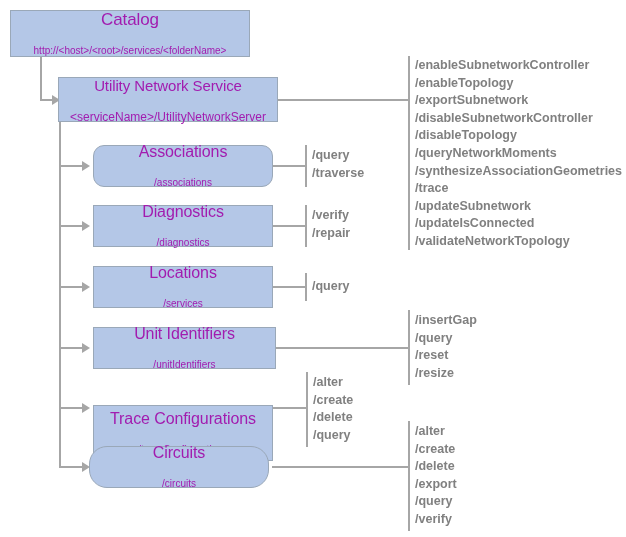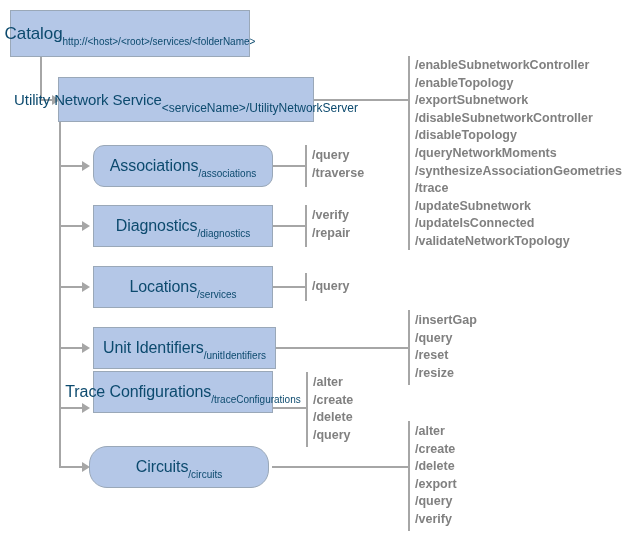--- a/index.html
+++ b/index.html
@@ -13,24 +13,24 @@
   }
   #diagram{position:absolute;left:0;top:0;width:626px;height:537px;}
 
   
   .node{
     position:absolute;
     background:#b4c7e7;
     border:1px solid #9aa8b8;
     box-sizing:border-box;
     display:flex;
-    flex-direction:row;
+    flex-direction:column;
     align-items:center;
     justify-content:center;
-    color:#0c4a6e;
+    color:#a21caf;
   }
   .node .title{
     font-size:16px;
     line-height:18px;
     letter-spacing:-0.1px;
     white-space:nowrap;
   }
   .node .sub{
     font-size:10px;
     line-height:12px;
@@ -113,21 +113,21 @@
   <div class="bracket" style="left:306px;top:372px;height:75px;"></div>
 
   <div class="hline" style="left:272px;top:466px;width:137px;height:2px;"></div>
   <div class="bracket" style="left:408px;top:421px;height:110px;"></div>
 
   <div class="node root" style="left:10px;top:10px;width:240px;height:47px;">
     <div class="title">Catalog</div>
     <div class="sub">http://&lt;host&gt;/&lt;root&gt;/services/&lt;folderName&gt;</div>
   </div>
 
-  <div class="node service" style="left:58px;top:77px;width:256px;height:45px;">
+  <div class="node service" style="left:58px;top:77px;width:220px;height:45px;">
     <div class="title">Utility Network Service</div>
     <div class="sub">&lt;serviceName&gt;/UtilityNetworkServer</div>
   </div>
 
   <div class="node" style="left:93px;top:145px;width:180px;height:42px;border-radius:11px;">
     <div class="title">Associations</div>
     <div class="sub">/associations</div>
   </div>
 
   <div class="node" style="left:93px;top:205px;width:180px;height:42px;">
@@ -138,21 +138,21 @@
   <div class="node" style="left:93px;top:266px;width:180px;height:42px;">
     <div class="title">Locations</div>
     <div class="sub">/services</div>
   </div>
 
   <div class="node" style="left:93px;top:327px;width:183px;height:42px;">
     <div class="title">Unit Identifiers</div>
     <div class="sub">/unitIdentifiers</div>
   </div>
 
-  <div class="node" style="left:93px;top:371px;width:180px;height:42px;">
+  <div class="node" style="left:93px;top:405px;width:180px;height:56px;">
     <div class="title">Trace Configurations</div>
     <div class="sub">/traceConfigurations</div>
   </div>
 
   <div class="node" style="left:89px;top:446px;width:180px;height:42px;border-radius:18px;">
     <div class="title">Circuits</div>
     <div class="sub">/circuits</div>
   </div>
 
   <div class="ops" style="left:415px;top:57px;">

